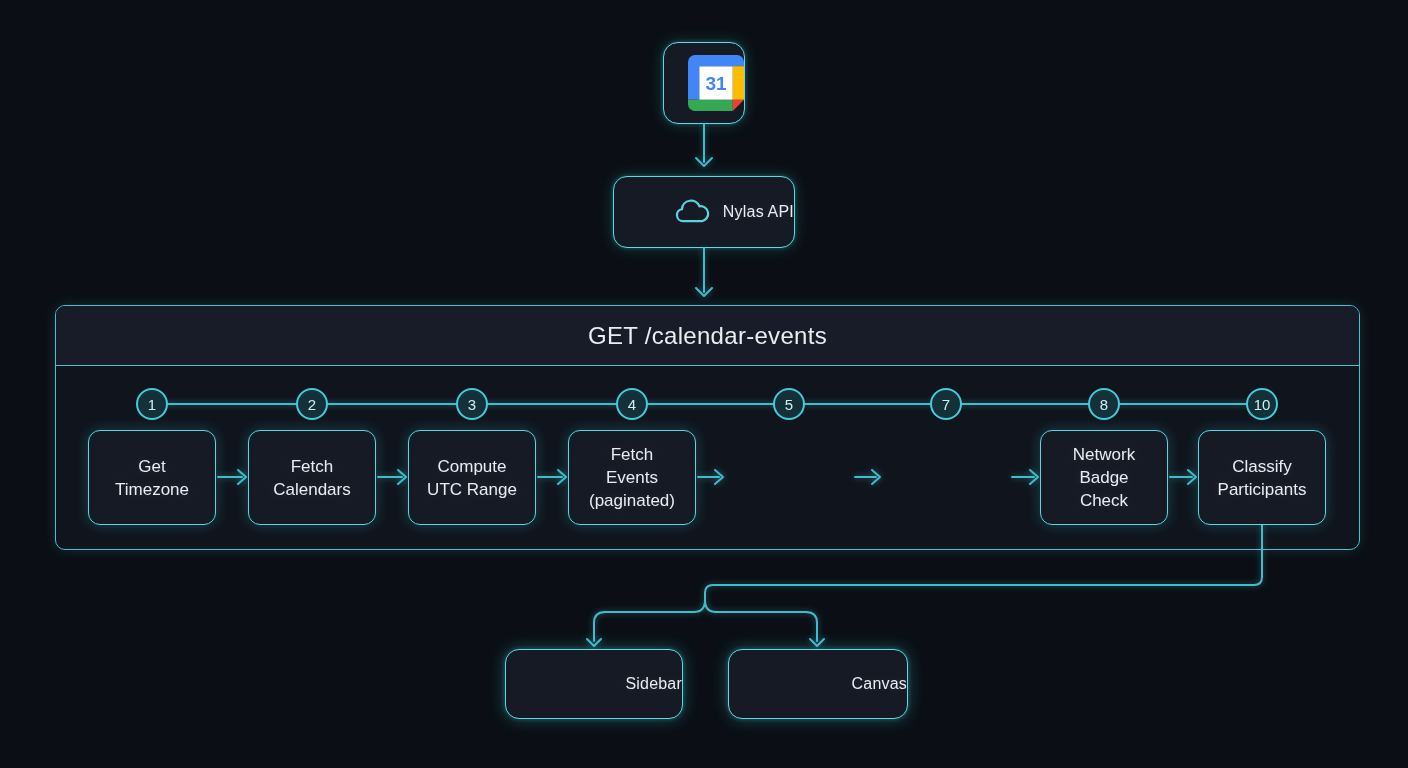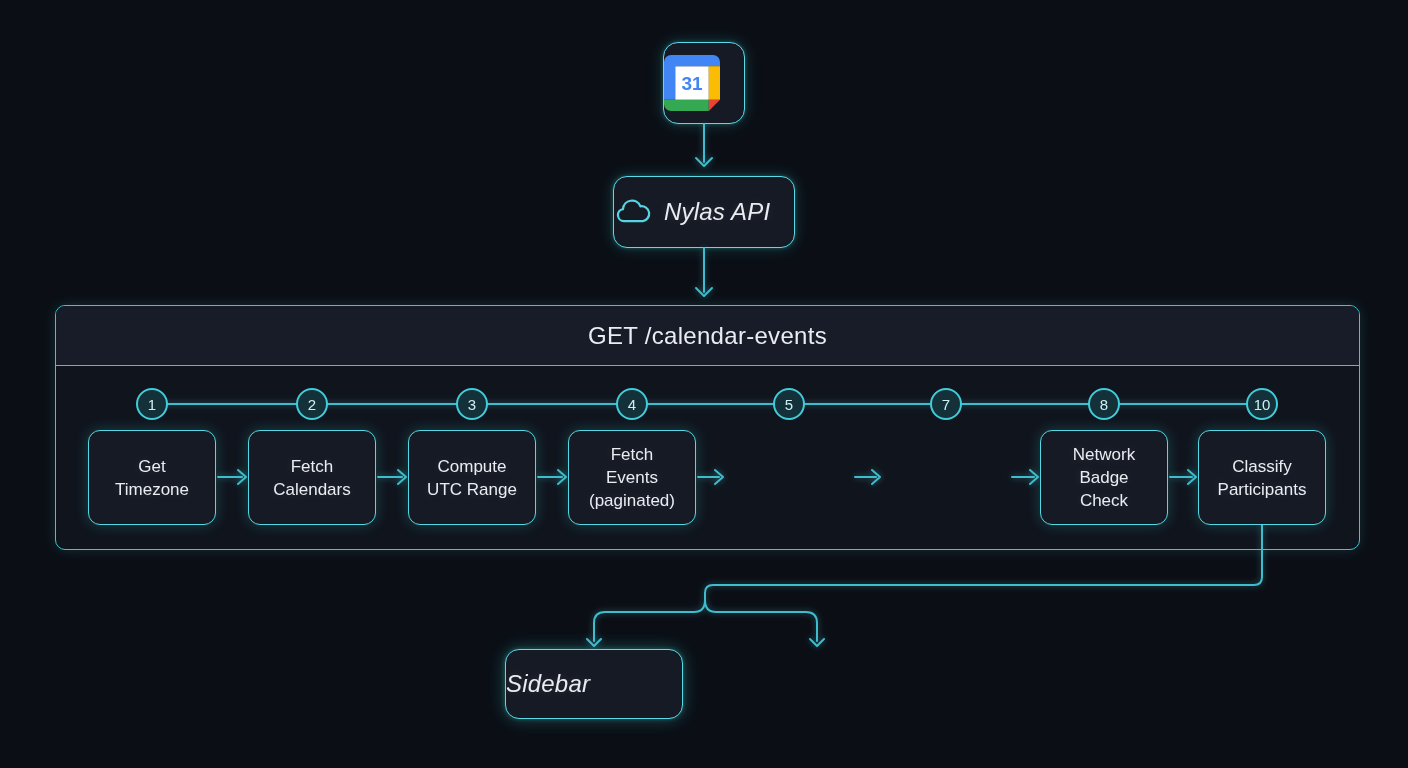--- a/index.html
+++ b/index.html
@@ -18,25 +18,25 @@
   
   .node {
     position: absolute;
     box-sizing: border-box;
     background: #151a25;
     border: 1.5px solid #5cd9e7;
     border-radius: 14px;
     box-shadow: 0 0 16px rgba(61,220,214,0.22), 0 0 4px rgba(61,220,214,0.30);
     display: flex;
     align-items: center;
-    justify-content: flex-start;
+    justify-content: flex-end;
     color: #e9ecf1;
     text-shadow: 0 0 10px rgba(255,255,255,0.12);
   }
-  .node-label { font-size: 24px; letter-spacing: 0.2px; font-style: italic; }
+  .node-label { font-size: 16px; letter-spacing: 0.2px; }
 
   
   #cal-node { left: 663px; top: 42px; width: 82px; height: 82px; border-radius: 15px; }
   #cal-icon-wrap { width: 56px; height: 56px; border-radius: 7px; overflow: hidden; display: block; }
 
   
   #nylas-node { left: 613px; top: 176px; width: 182px; height: 72px; gap: 12px; }
 
   
   #pipeline {
@@ -199,14 +199,17 @@
 (paginated)</div>
   <div class="step-box" style="left:1198px">Classify
 Participants</div>
   <div class="step-box" style="left:1040px">Network
 Badge
 Check</div>
 
   <div class="node" id="sidebar-node">
     <span class="node-label">Sidebar</span>
   </div>
+  <div class="node" id="canvas-node">
+    <span class="node-label">Canvas</span>
+  </div>
 
 </div>
 
 </body></html>

